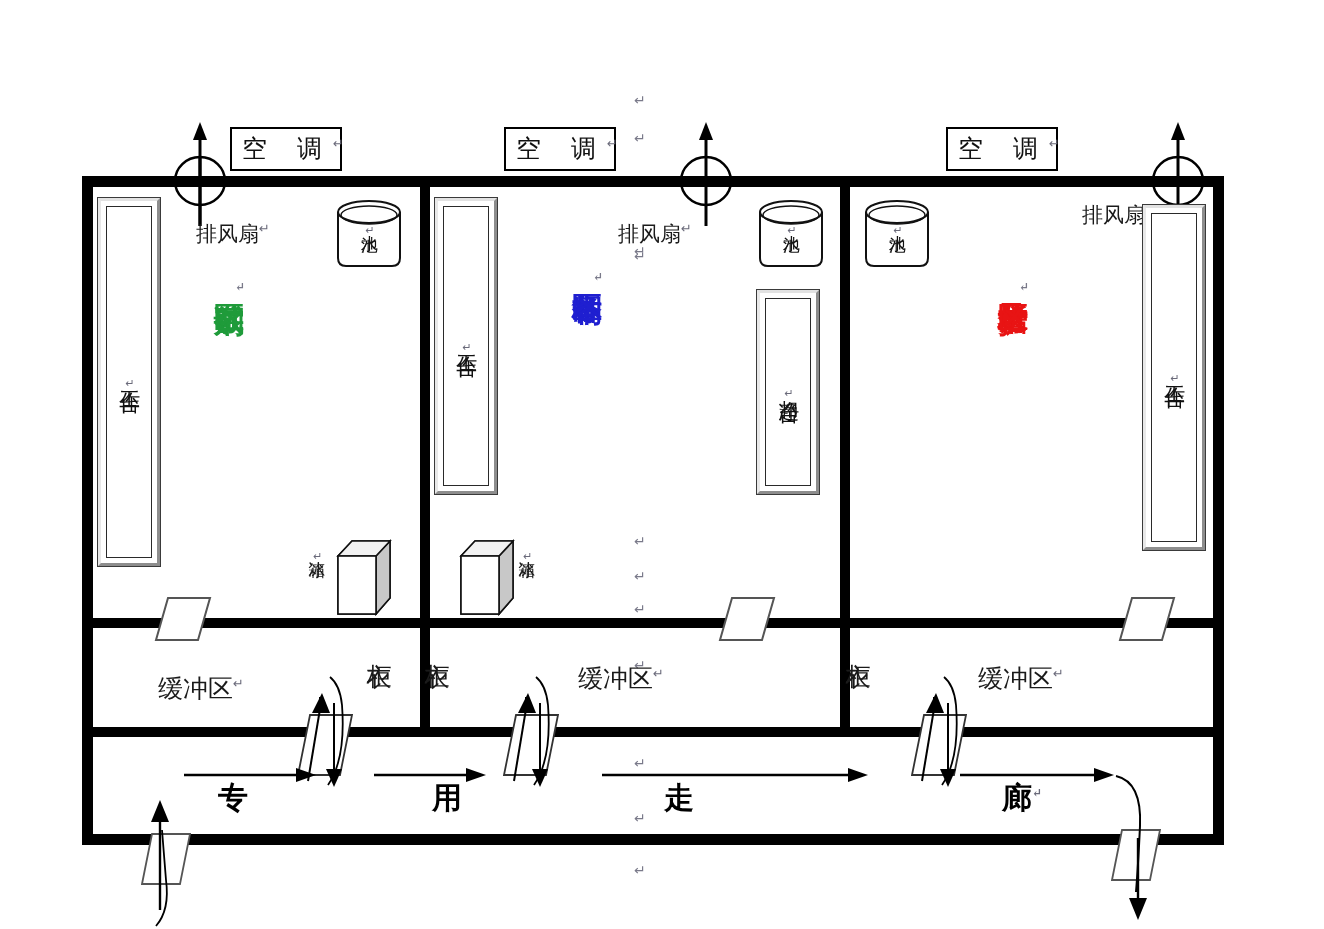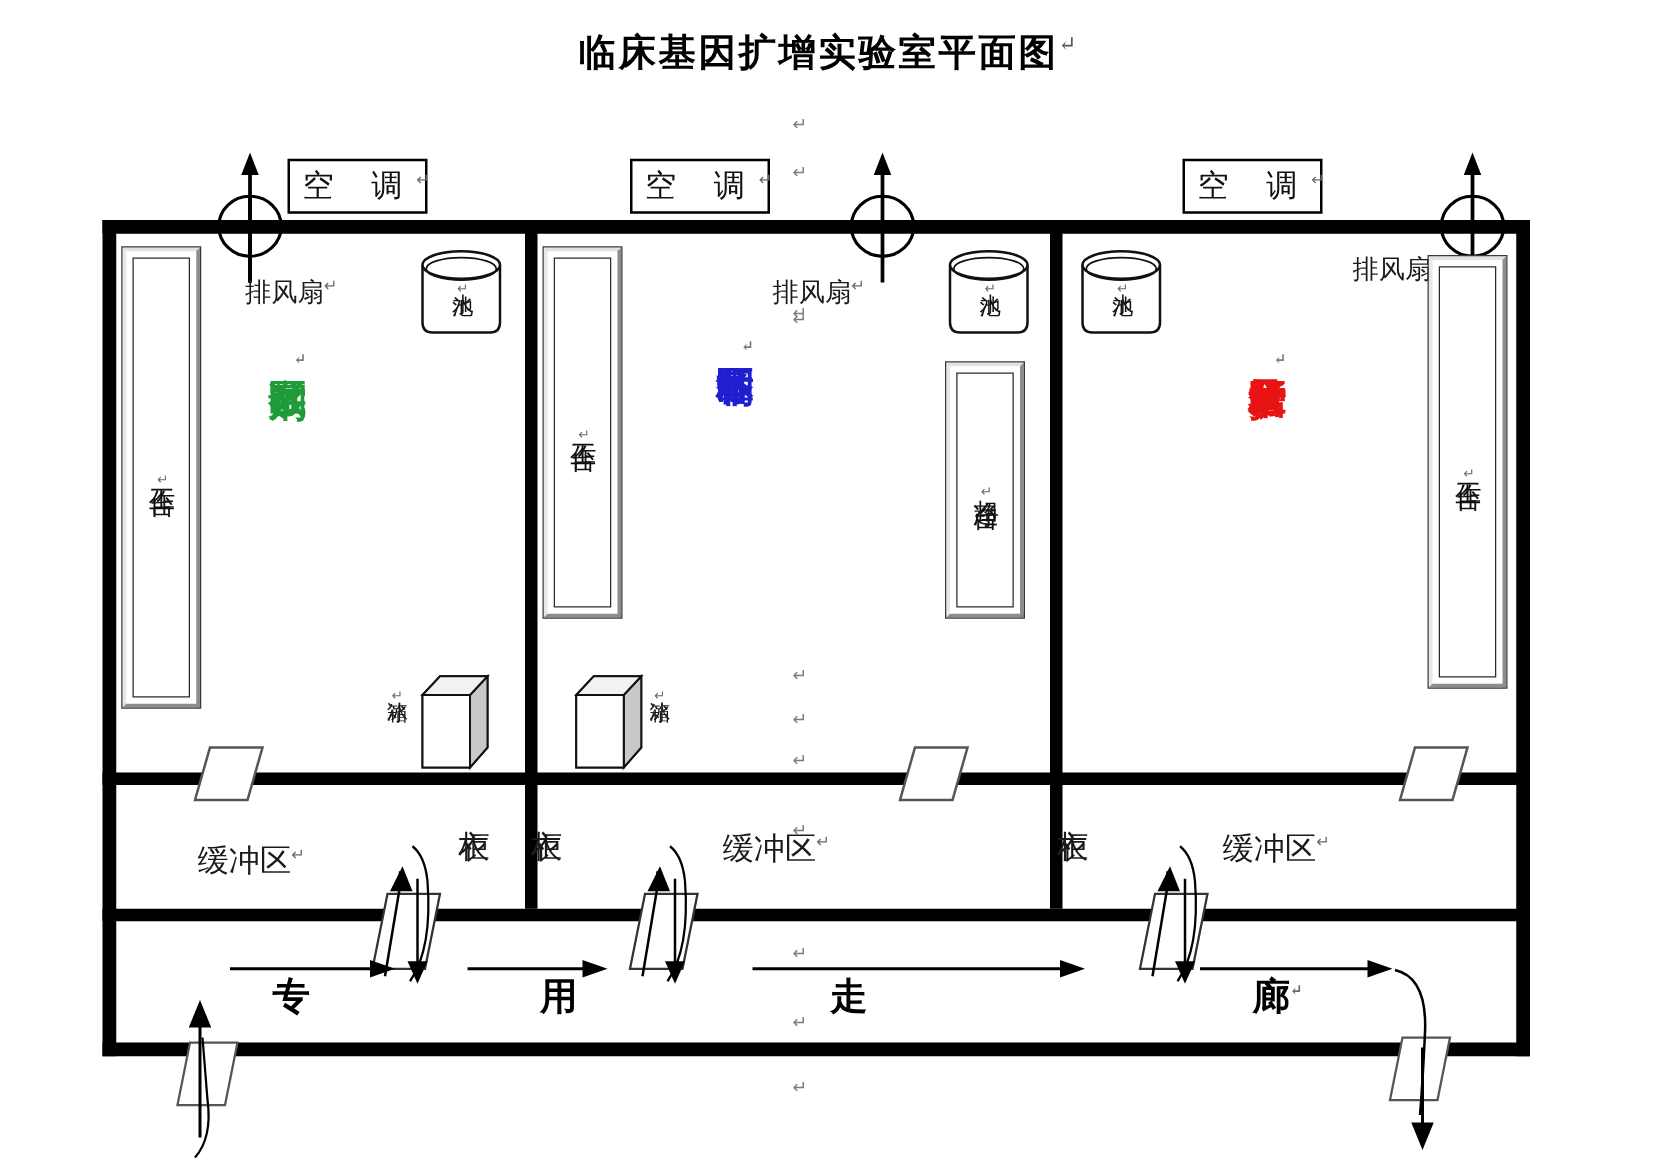--- a/index.html
+++ b/index.html
@@ -81,23 +81,20 @@
   
   .door svg{display:block;overflow:visible;}
 
   svg{overflow:visible;}
 </style>
 </head>
 <body>
 
 <div id="stage">
 
-  <div class="abs" id="title">
-    <span>临床基因扩增实验室平面图</span><span class="pil">↵</span>
-  </div>
 
   <div class="abs pilmark" style="left:634px;top:92px;">↵</div>
   <div class="abs pilmark" style="left:634px;top:130px;">↵</div>
   <div class="abs pilmark" style="left:634px;top:243px;">↵</div>
   <div class="abs pilmark" style="left:634px;top:533px;">↵</div>
   <div class="abs pilmark" style="left:634px;top:568px;">↵</div>
   <div class="abs pilmark" style="left:634px;top:601px;">↵</div>
   <div class="abs pilmark" style="left:634px;top:657px;">↵</div>
   <div class="abs pilmark" style="left:634px;top:755px;">↵</div>
   <div class="abs pilmark" style="left:634px;top:810px;">↵</div>

